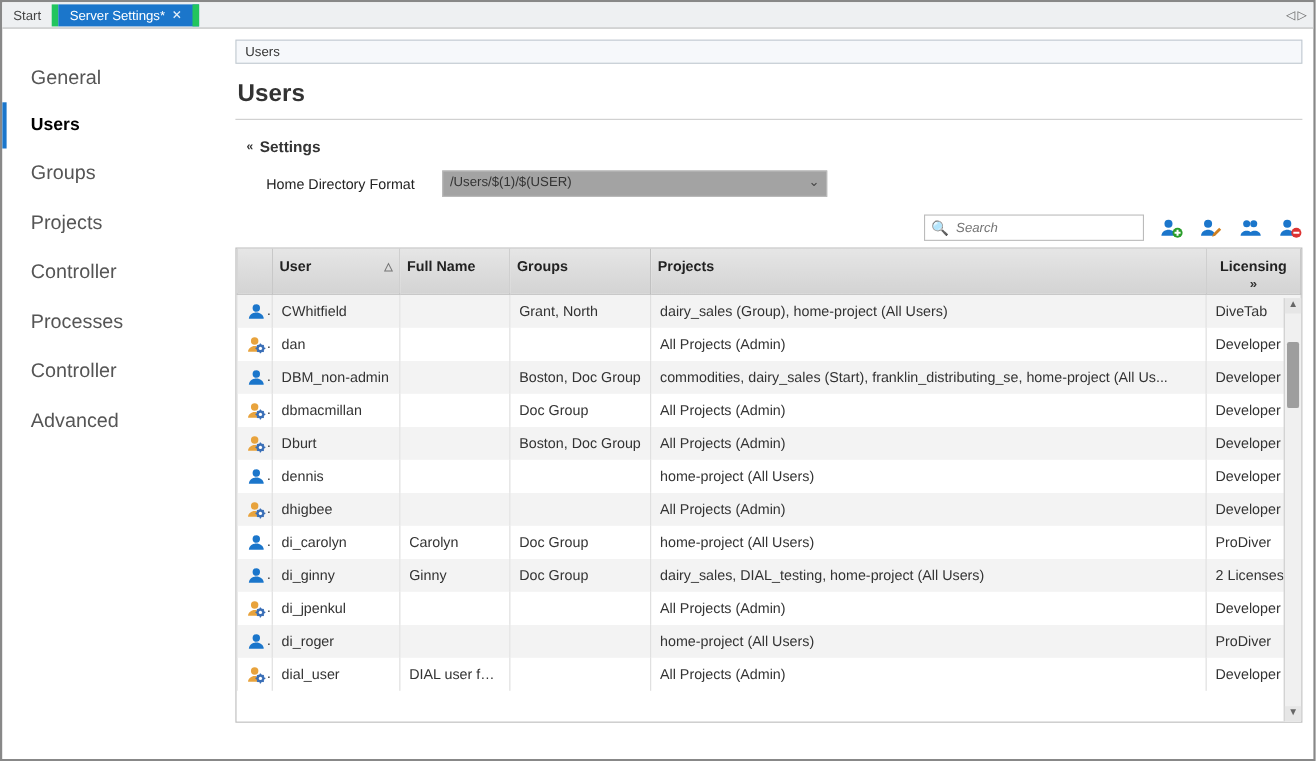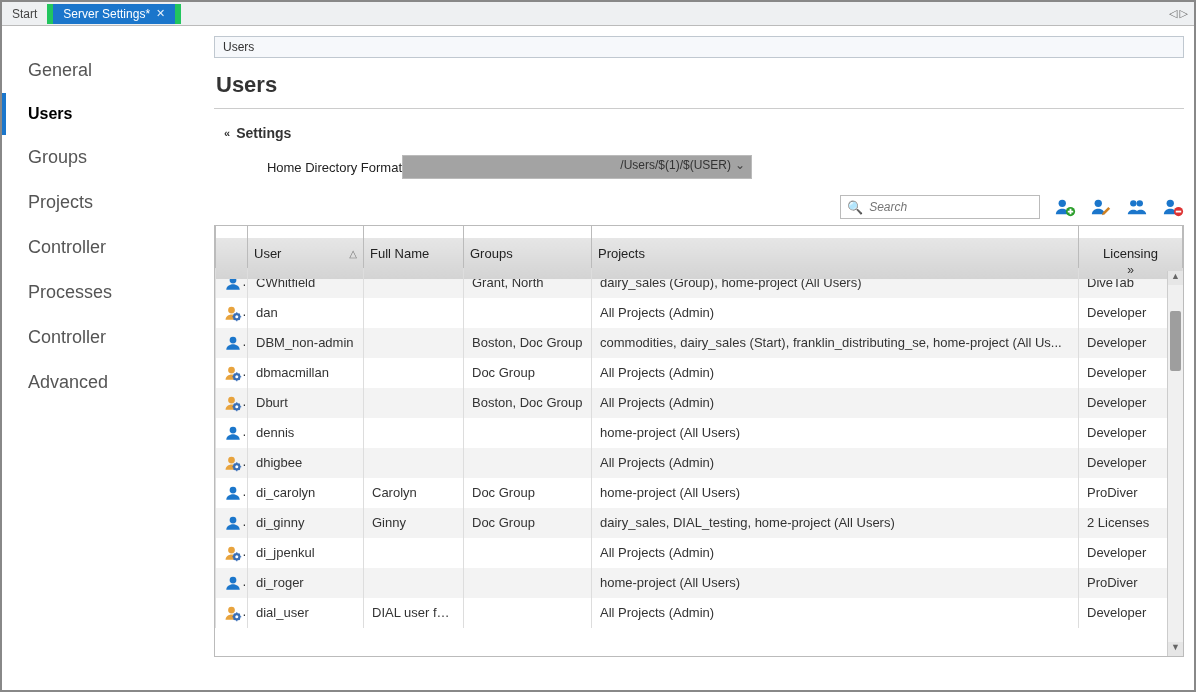--- a/index.html
+++ b/index.html
@@ -106,21 +106,20 @@
   font-size: 14px;
   margin: 8px 0 10px 10px;
   cursor: pointer;
 }
 .settings-toggle .caret { font-size: 11px; }
 
 .settings-row {
   display: flex;
   align-items: center;
   margin: 4px 0 6px 28px;
-  text-align: right;
 }
 .settings-row label {
   width: 160px;
   font-size: 13px;
   color: #222;
 }
 .settings-row .combo {
   width: 350px;
   height: 24px;
   border: 1px solid #bbb;
@@ -191,32 +190,32 @@
   width: 100%;
   border-collapse: collapse;
   font-size: 13px;
 }
 table.data thead th {
   background: linear-gradient(#e6e6e6, #d3d3d3);
   border: 1px solid #bbb;
   border-top: none;
   padding: 8px 6px 18px 6px;
   text-align: left;
-  font-weight: 400;
+  font-weight: 700;
   color: #222;
   position: sticky;
-  top: 12px;
+  top: 0;
 }
 table.data thead th.icon-col { width: 32px; }
 table.data thead th.user-col { width: 116px; position: relative; }
 table.data thead th.user-col .sort { position: absolute; right: 6px; top: 10px; font-size: 10px; color: #777; }
 table.data thead th.full-col { width: 100px; }
 table.data thead th.groups-col { width: 128px; }
 table.data thead th.projects-col { }
-table.data thead th.lic-col { width: 104px; text-align: center; position: relative; }
+table.data thead th.lic-col { width: 86px; text-align: center; position: relative; }
 table.data thead th.lic-col .expand {
   position: absolute;
   left: 0; right: 0; bottom: 2px;
   text-align: center;
   font-size: 12px;
   color: #333;
 }
 
 table.data tbody tr { height: 30px; }
 table.data tbody tr:nth-child(odd) { background: #f3f3f3; }

